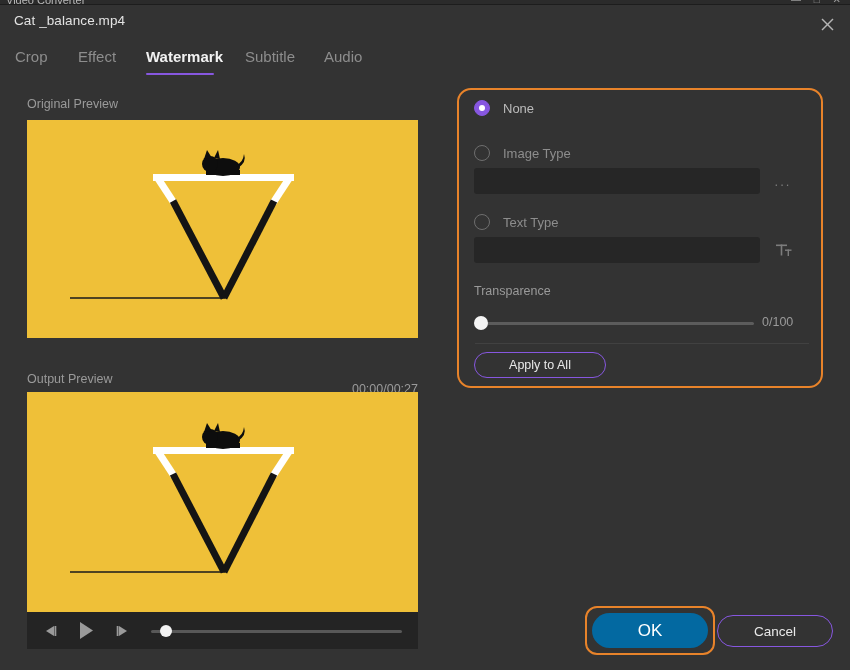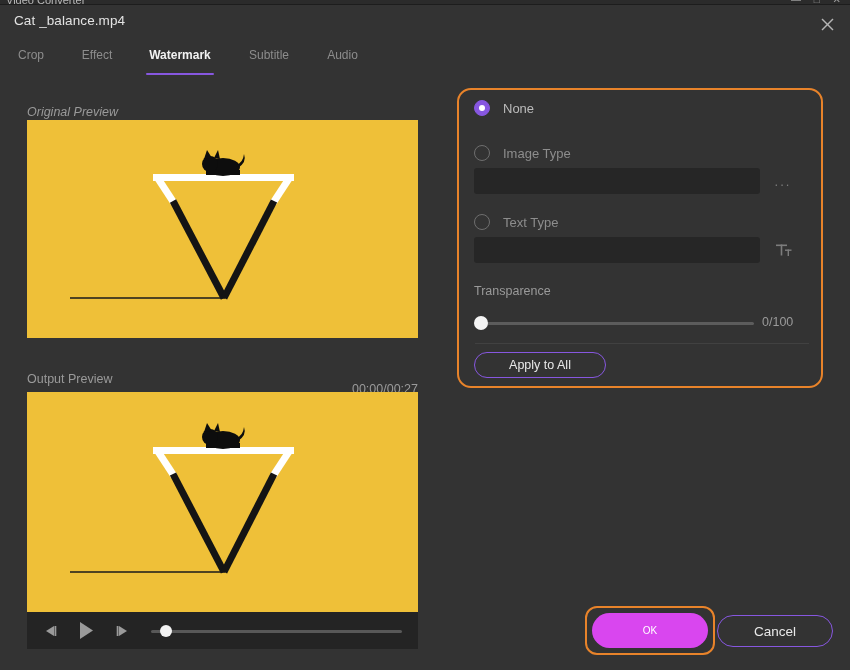--- a/index.html
+++ b/index.html
@@ -72,26 +72,25 @@
   
   .tabbar {
     position: absolute;
     top: 36px; left: 0;
     width: 850px; height: 34px;
   }
   .tab {
     position: absolute;
     top: 0;
     height: 34px;
-    font-size: 12px;
+    font-size: 15px;
     color: #8d8d8d;
     cursor: pointer;
     padding-top: 7px;
     white-space: nowrap;
-    text-align: center;
   }
   .tab.active { color: #f2f2f2; font-weight: bold; }
   .tab.active::after {
     content: "";
     position: absolute;
     left: 0; bottom: 0;
     width: 100%; height: 2px;
     background: #8757e0;
     border-radius: 1px;
   }
@@ -100,21 +99,21 @@
   .tab-watermark { left: 146px; width: 68px; }
   .tab-subtitle  { left: 245px; width: 48px; }
   .tab-audio     { left: 324px; width: 37px; }
 
   
   .section-label {
     position: absolute;
     font-size: 12.5px;
     color: #9a9a9a;
   }
-  .lbl-original { left: 27px; top: 100px; font-style: italic; }
+  .lbl-original { left: 27px; top: 92px; }
   .timestamp {
     position: absolute;
     right: 0; top: 364px;
     font-size: 12.5px;
     color: #9a9a9a;
   }
   .timestamp-wrap {
     position: absolute;
     left: 27px; top: 364px;
     width: 391px;
@@ -308,24 +307,24 @@
     width: 130px; height: 49px;
     border: 2px solid #E8832A;
     border-radius: 12px;
   }
   .ok-btn {
     position: absolute;
     left: 592px; top: 608px;
     width: 116px; height: 35px;
     border: none;
     border-radius: 18px;
-    background: #d946ef;
+    background: #0369a1;
     color: #ffffff;
     font-family: "Liberation Sans", sans-serif;
-    font-size: 10px;
+    font-size: 17px;
     cursor: pointer;
   }
   .cancel-btn {
     position: absolute;
     left: 717px; top: 610px;
     width: 116px; height: 32px;
     border: 1.5px solid #8757e0;
     border-radius: 16px;
     background: transparent;
     color: #e9e9e9;

